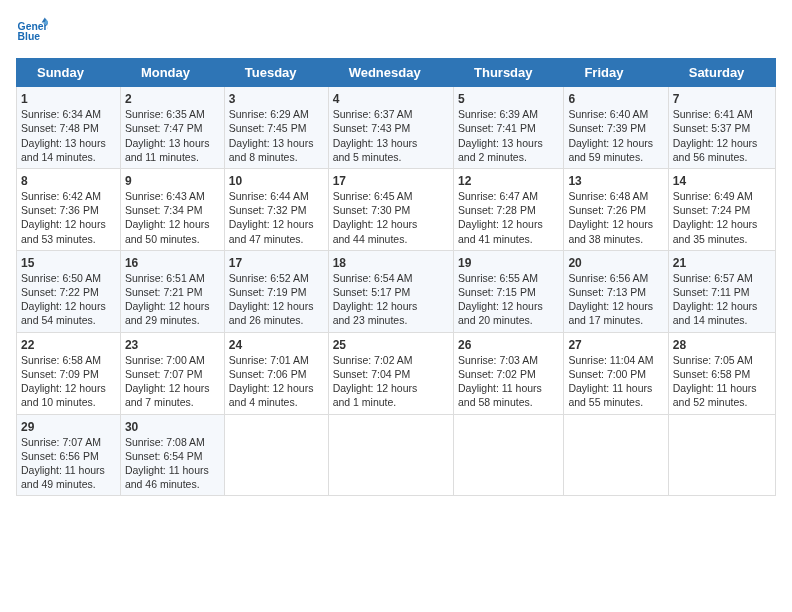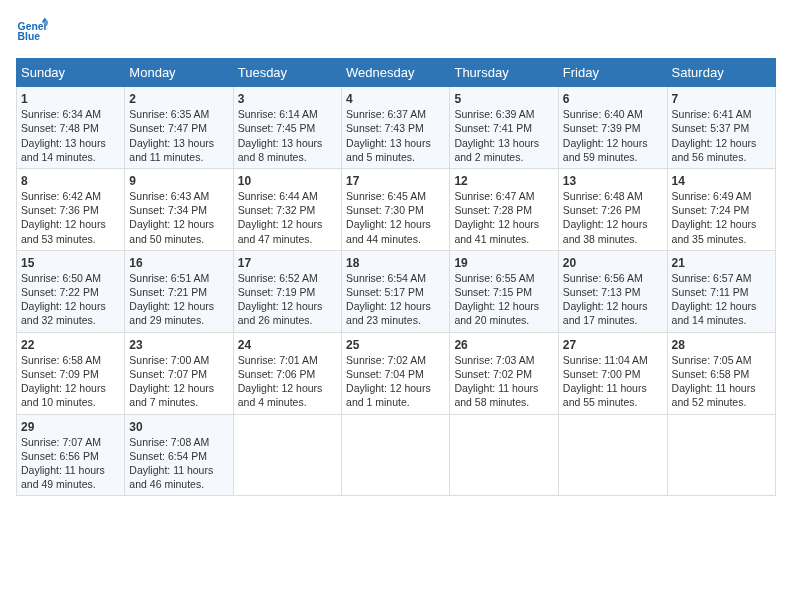--- a/index.html
+++ b/index.html
@@ -40,24 +40,24 @@
     table {
       width: 100%;
       border-collapse: collapse;
       font-size: 11px;
     }
     thead tr {
       background-color: #2e75b6;
       color: #fff;
     }
     thead th {
-      padding: 6px 4px;
+      padding: 6px 20px;
       text-align: left;
       font-size: 13px;
-      font-weight: normal;
+      font-weight: bold;
       border: 1px solid #2e75b6;
     }
     tbody tr {
       border-bottom: 1px solid #ddd;
     }
     tbody tr:nth-child(odd) {
       background-color: #f5f8fc;
     }
     tbody tr:nth-child(even) {
       background-color: #ffffff;
@@ -119,21 +119,21 @@
         </td>
         <td>
           <div class="day-num">2</div>
           <div>Sunrise: 6:35 AM</div>
           <div>Sunset: 7:47 PM</div>
           <div>Daylight: 13 hours</div>
           <div>and 11 minutes.</div>
         </td>
         <td>
           <div class="day-num">3</div>
-          <div>Sunrise: 6:14 AM</div>
+          <div>Sunrise: 6:29 AM</div>
           <div>Sunset: 7:45 PM</div>
           <div>Daylight: 13 hours</div>
           <div>and 8 minutes.</div>
         </td>
         <td>
           <div class="day-num">4</div>
           <div>Sunrise: 6:37 AM</div>
           <div>Sunset: 7:43 PM</div>
           <div>Daylight: 13 hours</div>
           <div>and 5 minutes.</div>
@@ -210,21 +210,21 @@
           <div>Daylight: 12 hours</div>
           <div>and 35 minutes.</div>
         </td>
       </tr>
       <tr>
         <td>
           <div class="day-num">15</div>
           <div>Sunrise: 6:50 AM</div>
           <div>Sunset: 7:22 PM</div>
           <div>Daylight: 12 hours</div>
-          <div>and 32 minutes.</div>
+          <div>and 54 minutes.</div>
         </td>
         <td>
           <div class="day-num">16</div>
           <div>Sunrise: 6:51 AM</div>
           <div>Sunset: 7:21 PM</div>
           <div>Daylight: 12 hours</div>
           <div>and 29 minutes.</div>
         </td>
         <td>
           <div class="day-num">17</div>

